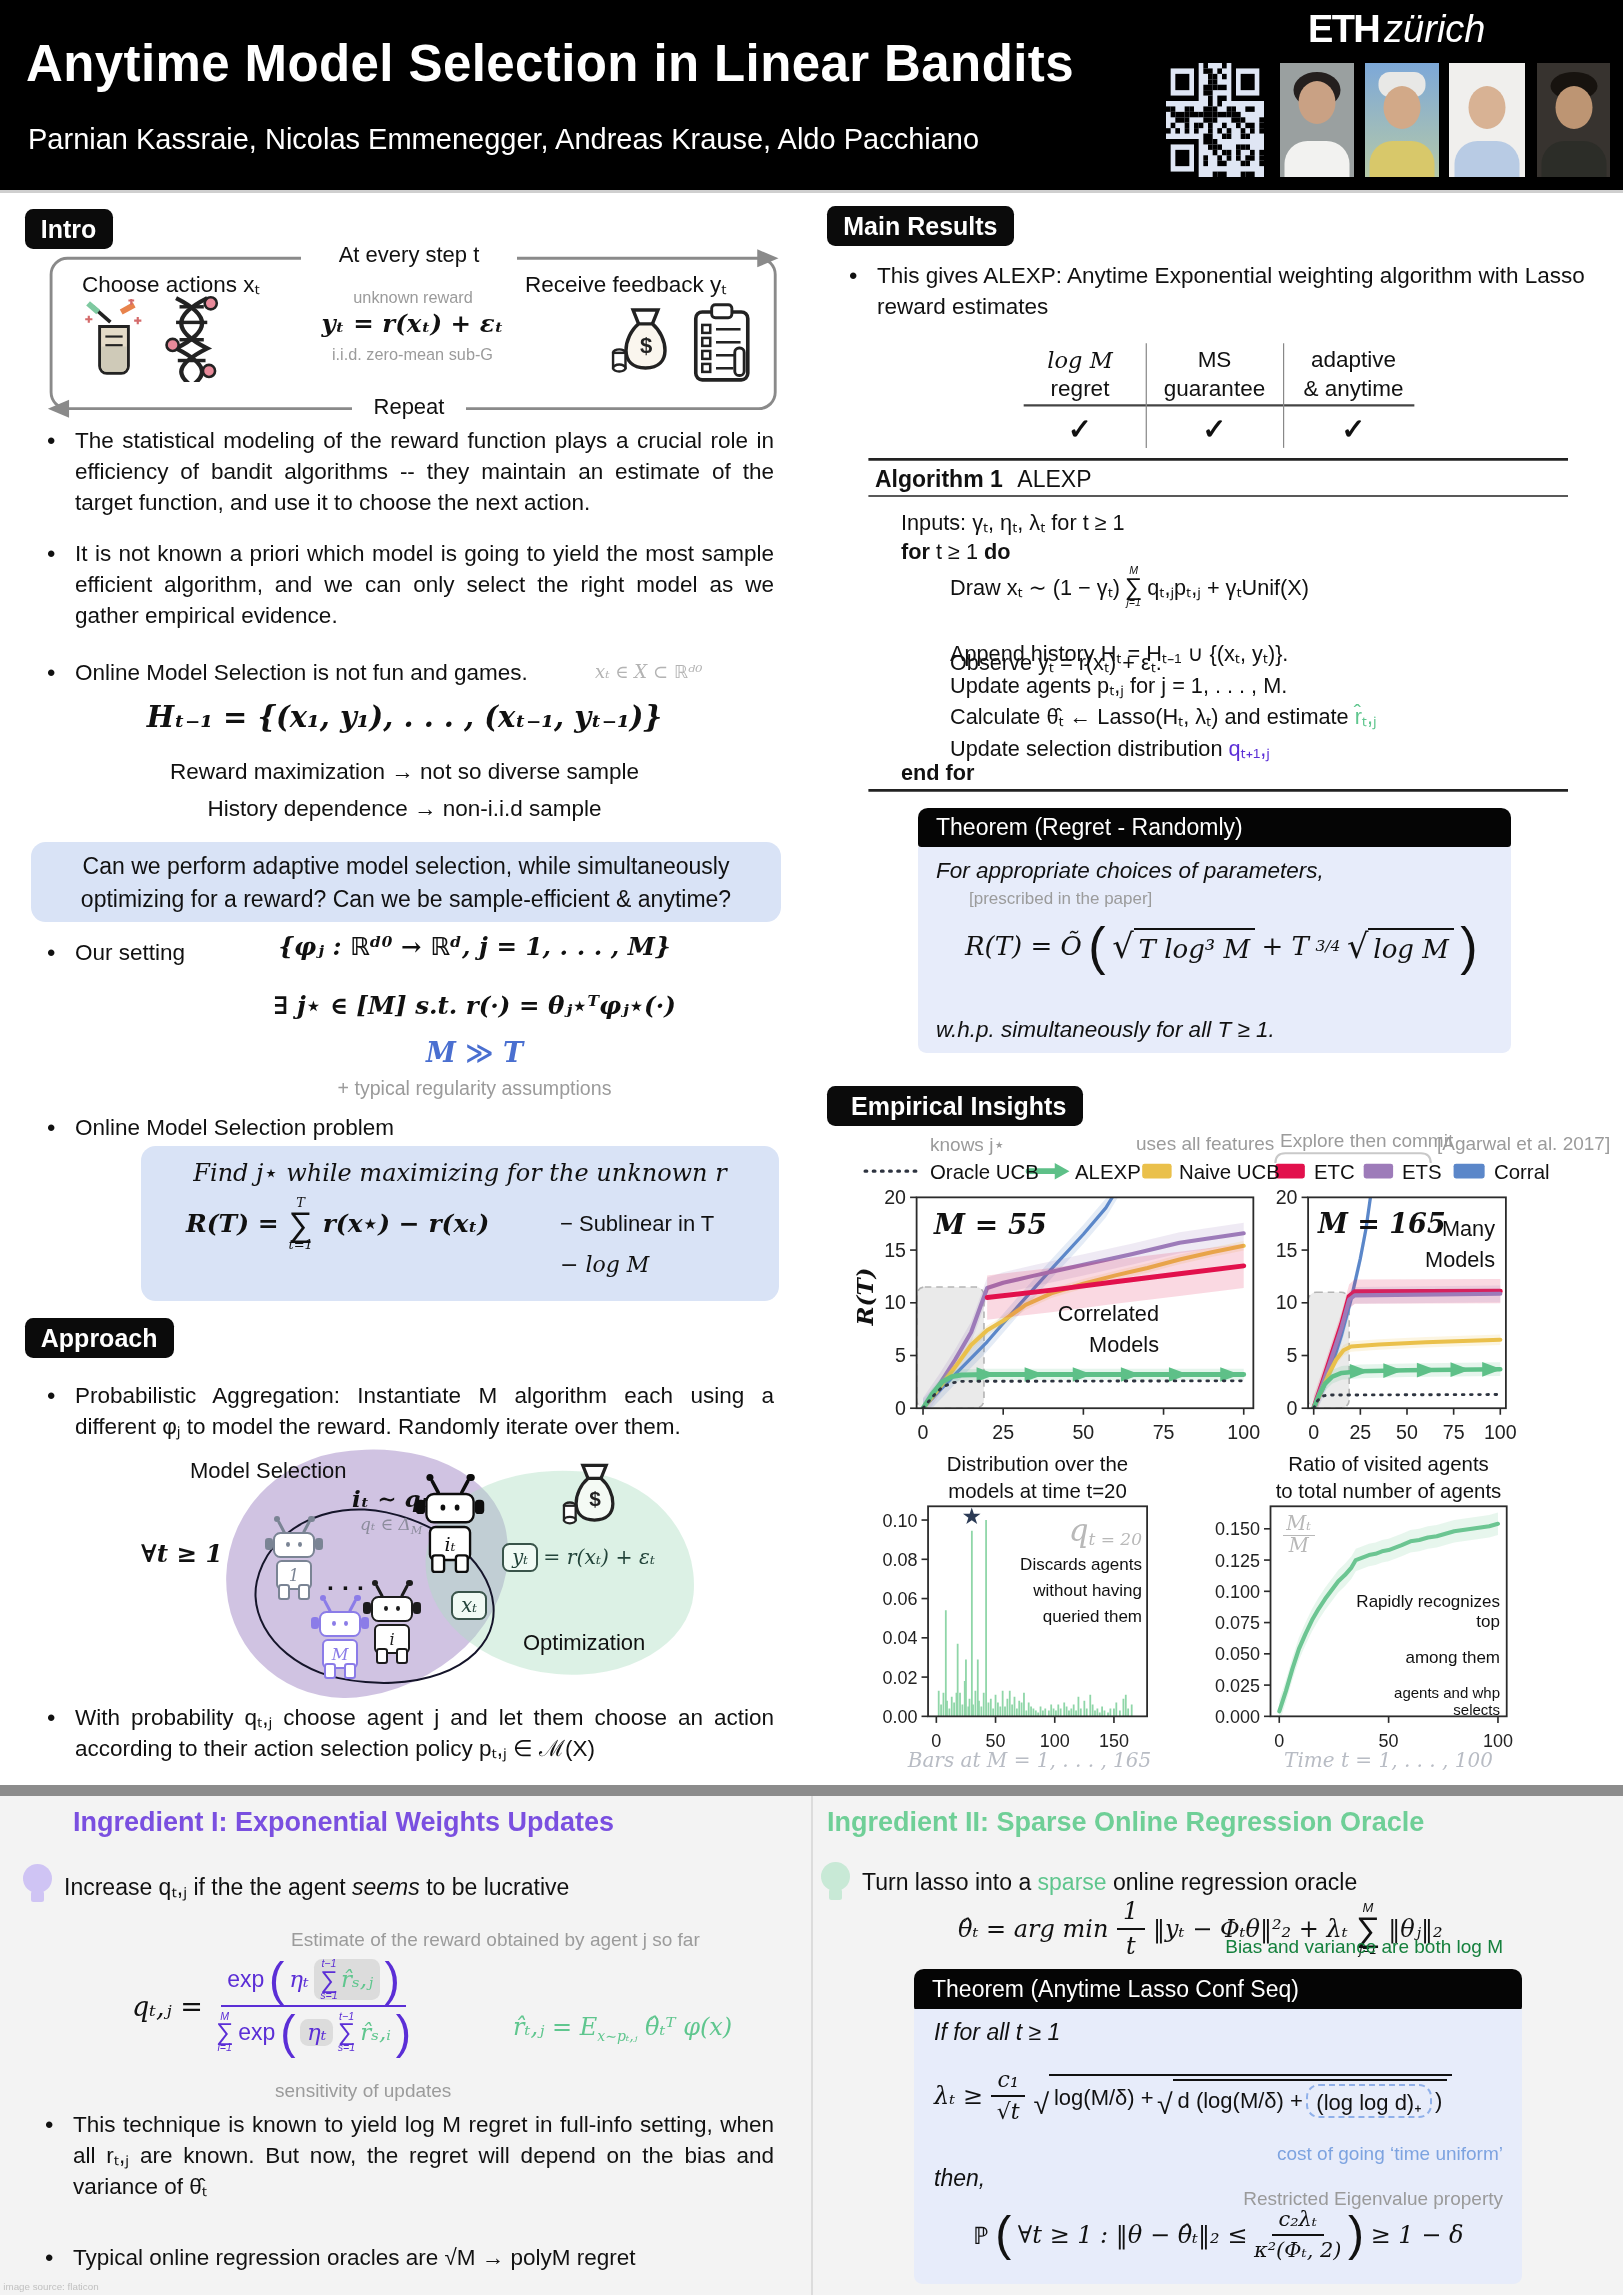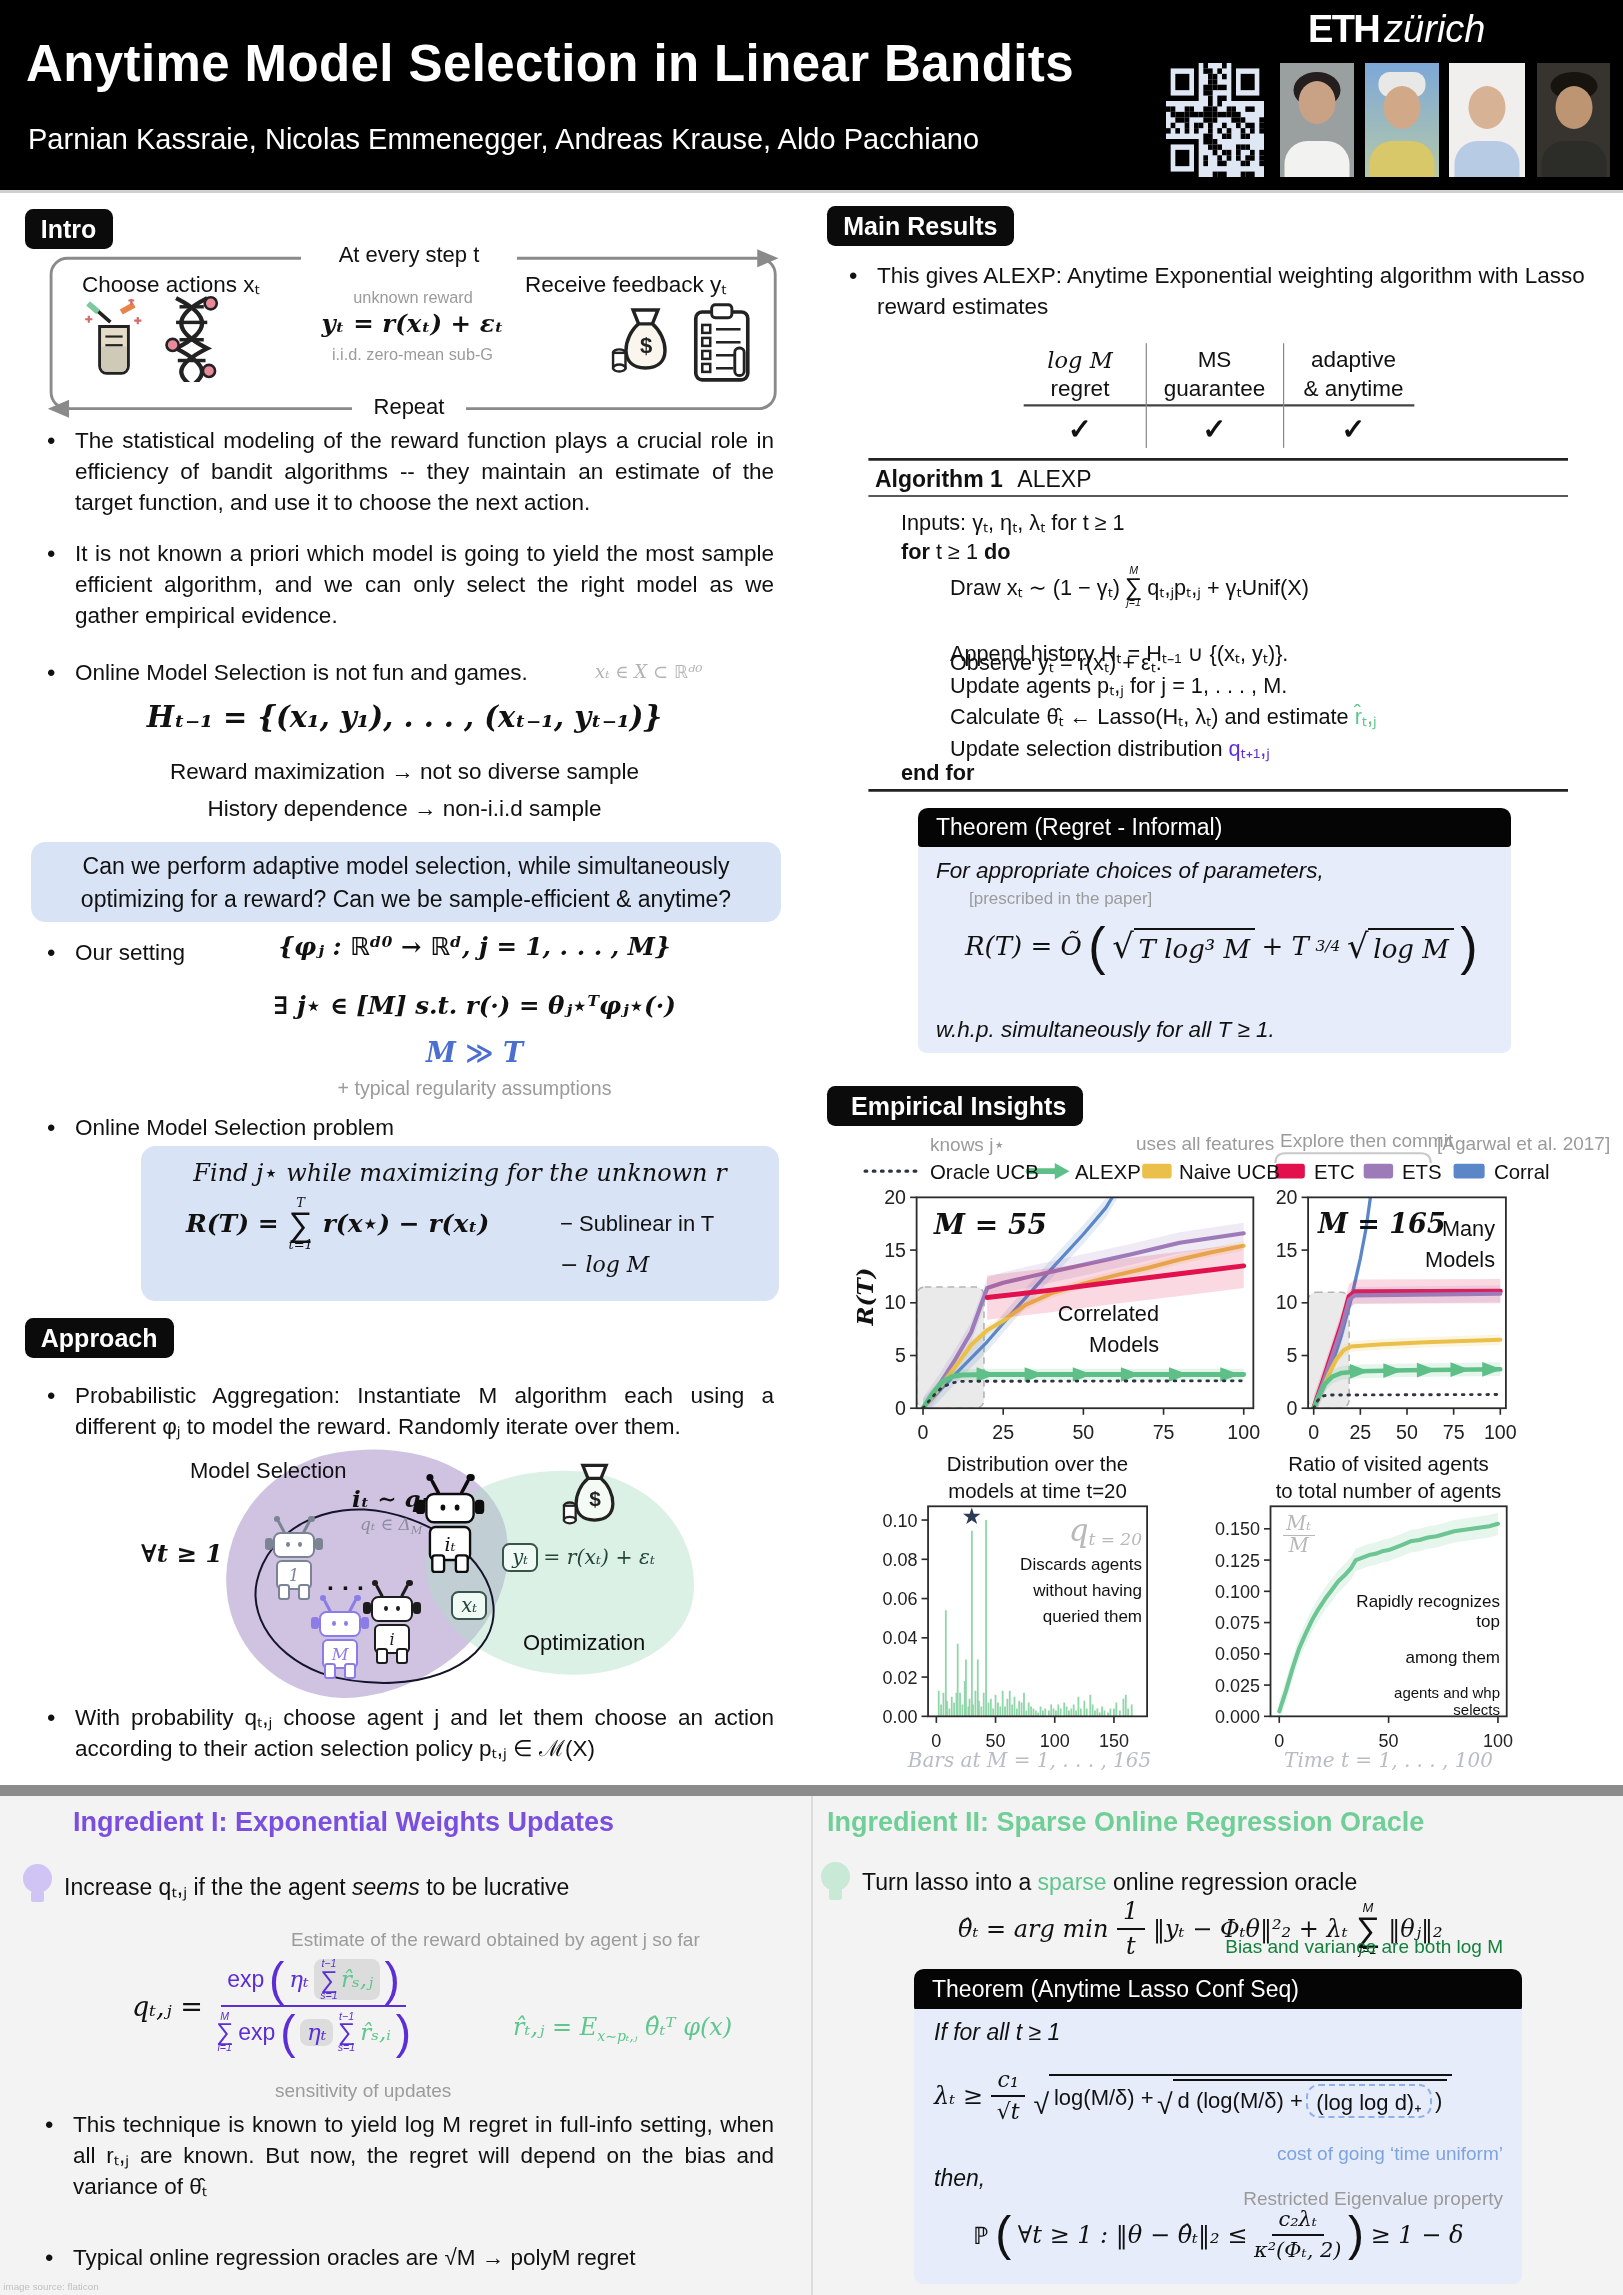--- a/index.html
+++ b/index.html
@@ -711,21 +711,21 @@
 <div class="abs" style="left:950px;top:670px;font-size:21.7px;">Update agents pₜ,ⱼ for j = 1, . . . , M.</div>
 <div class="abs" style="left:950px;top:701px;font-size:21.7px;">
   <span>Calculate θ̂ₜ ← Lasso(Hₜ, λₜ) and estimate </span><span class="green">r̂ₜ,ⱼ</span>
 </div>
 <div class="abs" style="left:950px;top:733px;font-size:21.7px;">
   <span>Update selection distribution </span><span class="purple">qₜ₊₁,ⱼ</span>
 </div>
 <div class="abs" style="left:901px;top:760px;font-size:21.7px;font-weight:bold;">end for</div>
 
 <div class="abs" style="left:918px;top:808px;width:593px;height:39px;background:#050505;border-radius:9.8px 9.8px 3.3px 3.3px;display:flex;align-items:center;">
-  <span style="color:#fff;font-size:23px;margin-left:18px;">Theorem (Regret - Informal)</span>
+  <span style="color:#fff;font-size:23px;margin-left:18px;">Theorem (Regret - Randomly)</span>
 </div>
 <div class="abs" style="left:918px;top:847px;width:593px;height:206px;background:#e7ecfa;border-radius:0 0 8.2px 8.2px;"></div>
 <div class="abs" style="left:936px;top:858px;font-size:22.5px;font-style:italic;">For appropriate choices of parameters,</div>
 <div class="abs gray" style="left:969px;top:889px;font-size:17px;">[prescribed in the paper]</div>
 <div class="abs" style="left:965px;top:924px;display:flex;align-items:center;gap:6.5px;font-size:26px;">
   <span class="m">R(T) = Õ</span>
   <span class="bigp">(</span>
   <span class="sqrt m">
     <span class="sgn">√</span>
     <span class="bar">T log³ M</span>

